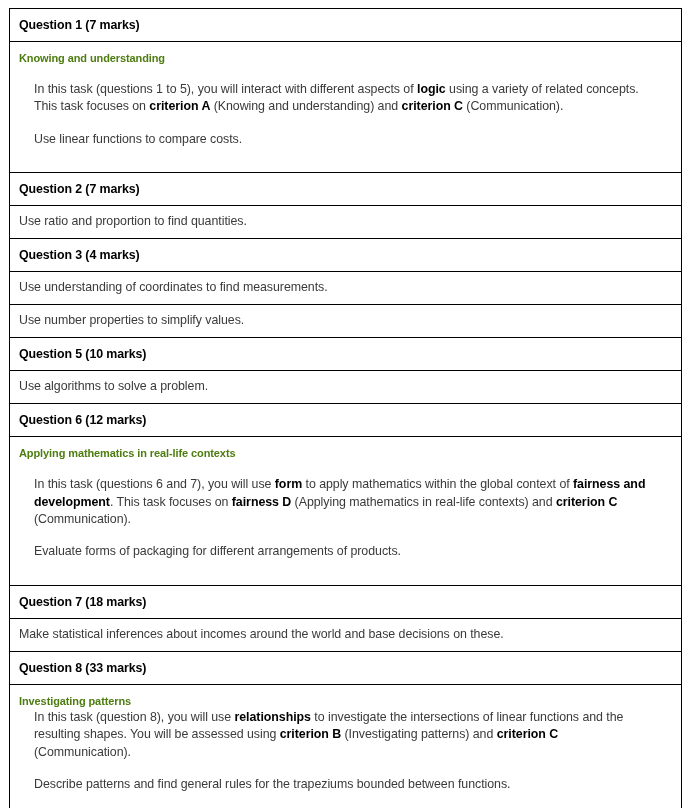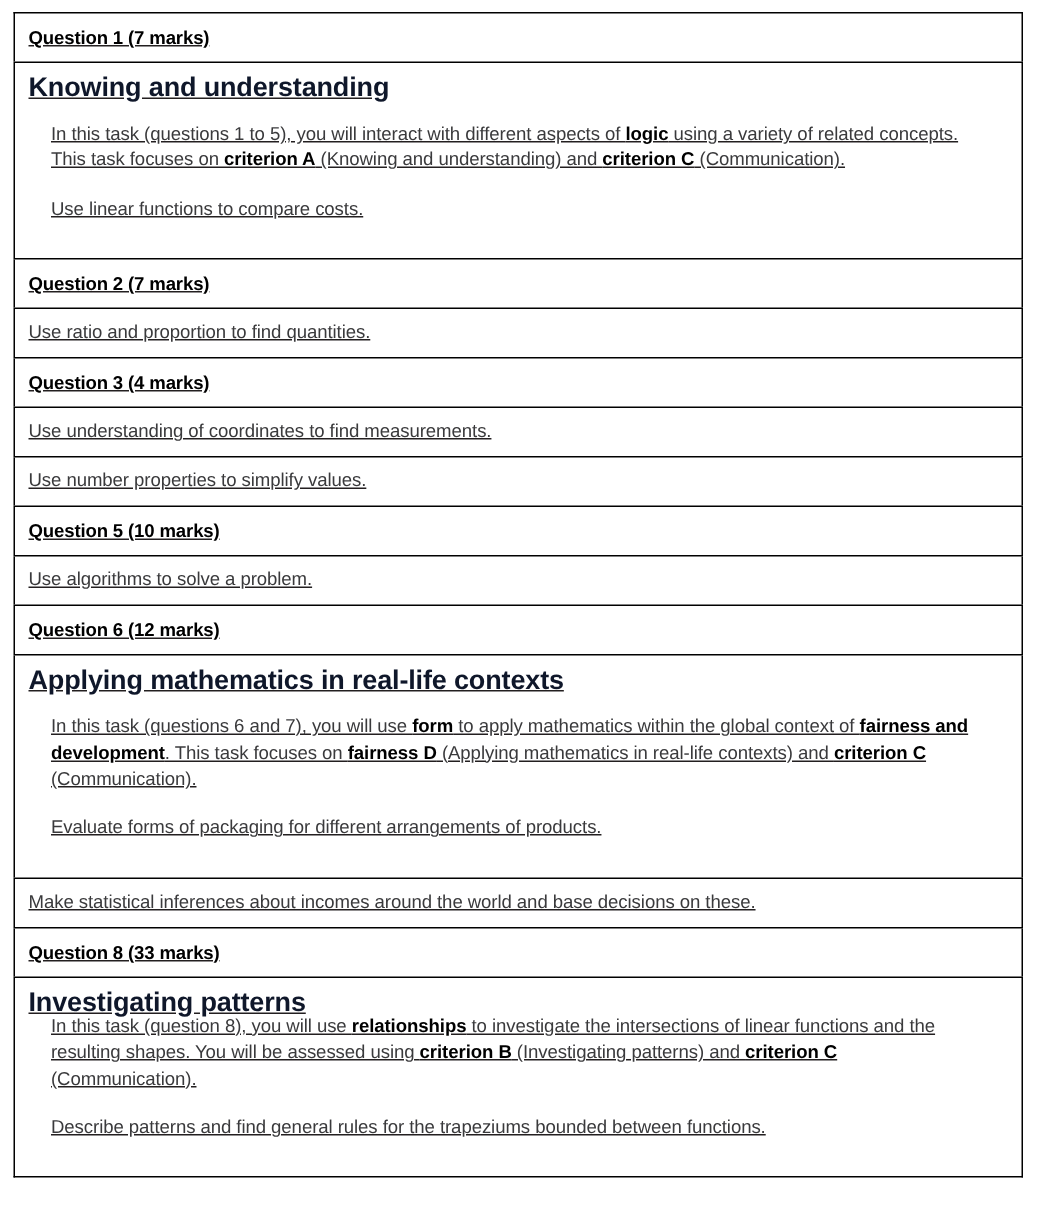--- a/index.html
+++ b/index.html
@@ -14,21 +14,20 @@
     color: #231f20;
     -webkit-font-smoothing: antialiased;
   }
 
   .page {
     position: relative;
     width: 580px;
     height: 808px;
     box-sizing: border-box;
     padding: 8px 9px 6px 9px;
-    text-decoration: underline;
   }
 
   .assessment-table {
     width: 673px;
     border-collapse: collapse;
     table-layout: fixed;
     border: 1.4px solid #000000;
   }
 
   .assessment-table tr {
@@ -63,23 +62,23 @@
     padding: 8px 12px 9px 9px;
     line-height: 15px;
   }
 
   
   .q-rich {
     padding: 9px 9px 9px 9px;
   }
 
   .section-heading {
-    font-size: 18px;
+    font-size: 11px;
     font-weight: bold;
-    color: #0f172a;
+    color: #4d7c0f;
     letter-spacing: -0.1px;
     line-height: 15px;
     margin: 0;
   }
 
   .section-heading.spaced {
     margin-bottom: 14px;
   }
   .section-heading.tight {
     margin-bottom: 0px;
@@ -143,20 +142,23 @@
           <td class="cell q-header"><span>Question 6 (12 marks)</span></td>
         </tr>
         <tr>
           <td class="cell q-rich">
             <div class="section-heading spaced">Applying mathematics in real-life contexts</div>
             <p class="para"><span>In this task (questions 6 and 7), you will use </span><b>form</b><span> to apply mathematics within the global context of </span><b>fairness and development</b><span>. This task focuses on </span><b>fairness D</b><span> (Applying mathematics in real-life contexts) and </span><b>criterion C</b><span> (Communication).</span></p>
             <p class="para"><span>Evaluate forms of packaging for different arrangements of products.</span></p>
           </td>
         </tr>
         <tr>
+          <td class="cell q-header"><span>Question 7 (18 marks)</span></td>
+        </tr>
+        <tr>
           <td class="cell q-body"><span>Make statistical inferences about incomes around the world and base decisions on these.</span></td>
         </tr>
         <tr>
           <td class="cell q-header"><span>Question 8 (33 marks)</span></td>
         </tr>
         <tr>
           <td class="cell q-rich">
             <div class="section-heading tight">Investigating patterns</div>
             <p class="para" style="margin-top: 0px;"><span>In this task (question 8), you will use </span><b>relationships</b><span> to investigate the intersections of linear functions and the resulting shapes. You will be assessed using </span><b>criterion B</b><span> (Investigating patterns) and </span><b>criterion C</b><span> (Communication).</span></p>
             <p class="para"><span>Describe patterns and find general rules for the trapeziums bounded between functions.</span></p>

